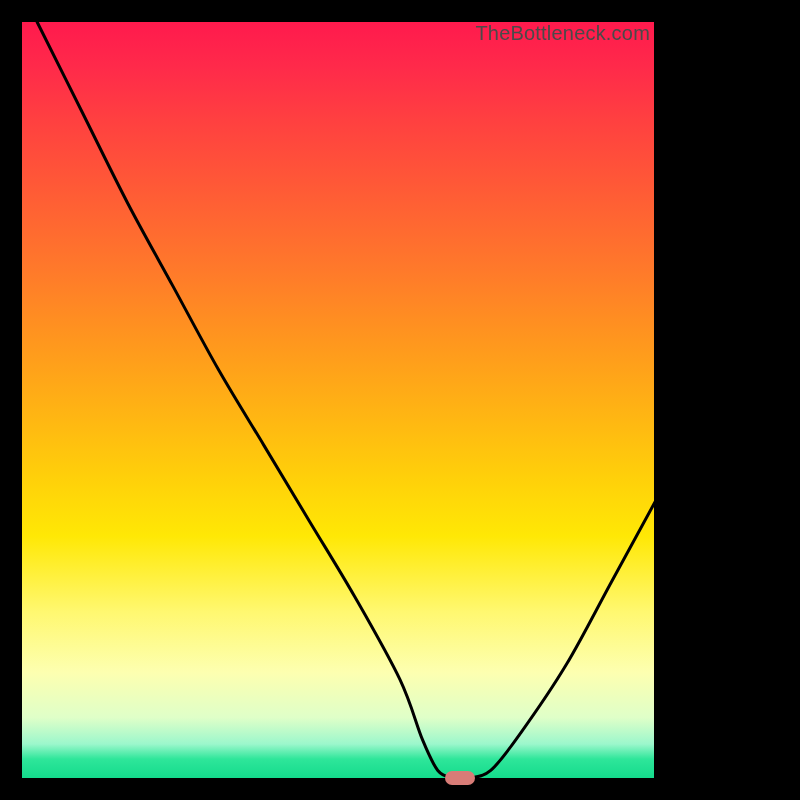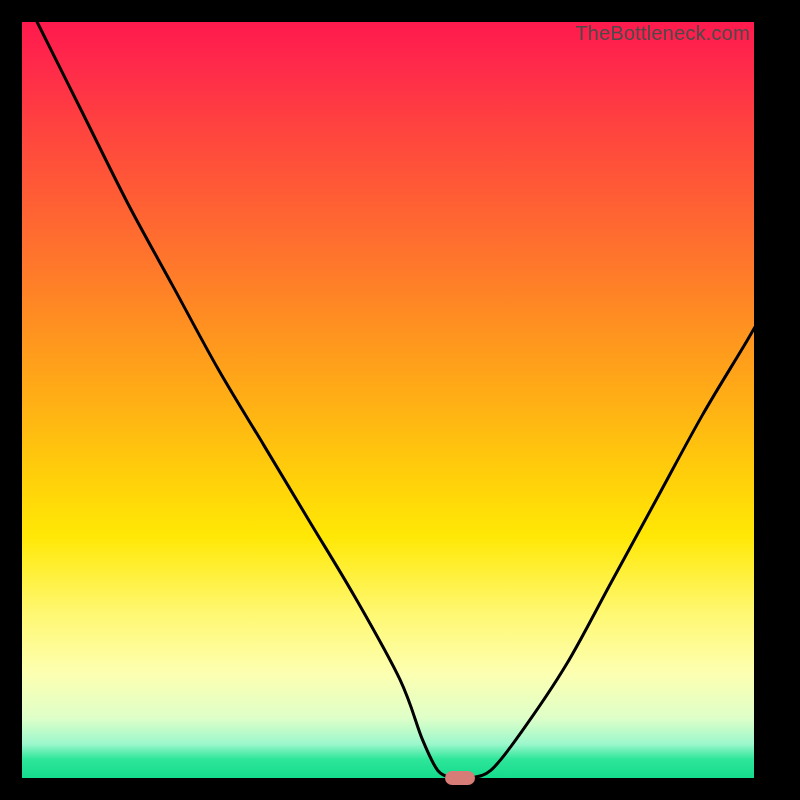--- a/index.html
+++ b/index.html
@@ -14,21 +14,21 @@
   .frame {
     position: relative;
     width: 800px;
     height: 800px;
     background: #000;
   }
   .plot {
     position: absolute;
     left: 22px;
     top: 22px;
-    width: 732px;
+    width: 632px;
     height: 756px;
     background: linear-gradient(to bottom,
       #ff1a4d 0%,
       #ff2a4a 6%,
       #ff4040 13%,
       #ff5a36 22%,
       #ff7a2a 33%,
       #ff961e 42%,
       #ffb214 51%,
       #ffcf0a 60%,

